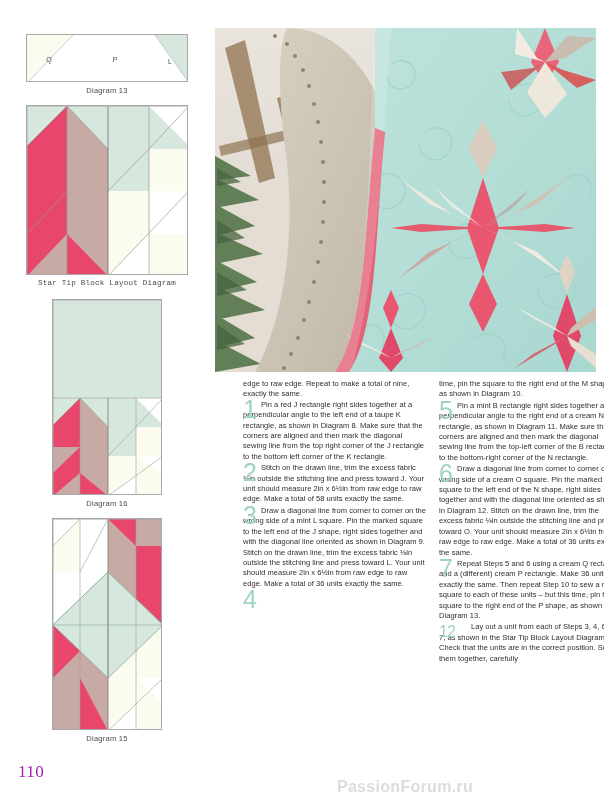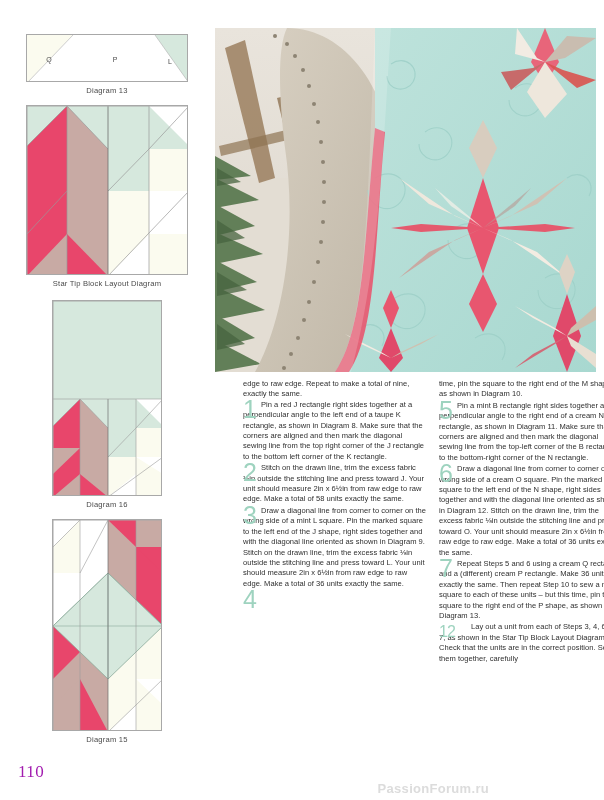--- a/index.html
+++ b/index.html
@@ -60,23 +60,23 @@
   .step .body { font-size: 7.55px; line-height: 10.4px; color:#2f2f2f; }
   .step .body .ind2 { display:block; padding-left: 16px; }
 
   
   .pageno {
     position: absolute; left: 18px; bottom: 18px;
     font-family: "Liberation Serif", serif;
     font-size: 17px; color: #a21caf; letter-spacing: .5px;
   }
   .watermark {
-    position: absolute; right: 8px; bottom: 4px;
+    position: absolute; right: 24px; bottom: 4px;
     font-family: "Liberation Sans", sans-serif;
-    font-size: 13px; color: #dcdcdc; letter-spacing: .3px;
+    font-size: 16px; color: #dcdcdc; letter-spacing: .3px;
     font-weight: 700;
   }
 </style>
 </head>
 <body>
 
 <div class="page">
 
   <div class="diagram-col">
 
@@ -90,21 +90,21 @@
           <path d="M46,0 L0,48" stroke="#b9b9b9" stroke-width="0.7" fill="none"></path>
           <path d="M128,0 L162,48" stroke="#b9b9b9" stroke-width="0.7" fill="none"></path>
           <text x="22" y="27" font-family="Liberation Sans, sans-serif" font-size="7" fill="#4a4a4a" text-anchor="middle">Q</text>
           <text x="88" y="27" font-family="Liberation Sans, sans-serif" font-size="7" fill="#4a4a4a" text-anchor="middle">P</text>
           <text x="143" y="29" font-family="Liberation Sans, sans-serif" font-size="7" fill="#4a4a4a" text-anchor="middle">L</text>
         </svg>
       </div>
       <div class="caption">Diagram 13</div>
     </div>
 
-    <div class="dfig" style="margin-bottom:12px;">
+    <div class="dfig" style="margin-bottom:12px;font-family:Liberation Mono, monospace;">
       <div class="dbox" style="width:162px;height:170px;">
         <svg width="162" height="170" viewBox="0 0 162 170">
           <rect x="0" y="0" width="162" height="170" fill="#ffffff"></rect>
 
           <g>
             <rect x="0" y="0" width="81" height="85" fill="#d6e8dd"></rect>
             <path d="M0,0 L0,85 L40,85 L40,0 Z" fill="#e8466b"></path>
             <path d="M0,0 L40,0 L0,40 Z" fill="#d6e8dd"></path>
             <path d="M40,85 L81,85 L81,43 L40,43 Z" fill="#c8aaa4"></path>
             <path d="M40,43 L81,43 L81,0 L40,0 Z" fill="#e8466b" opacity="0"></path>

